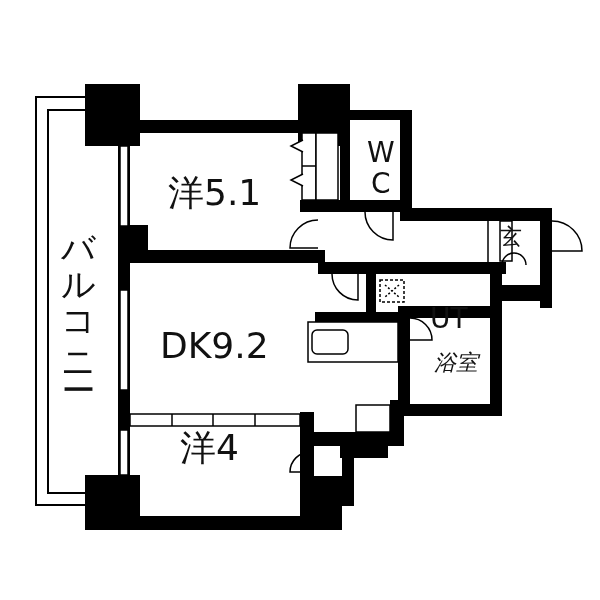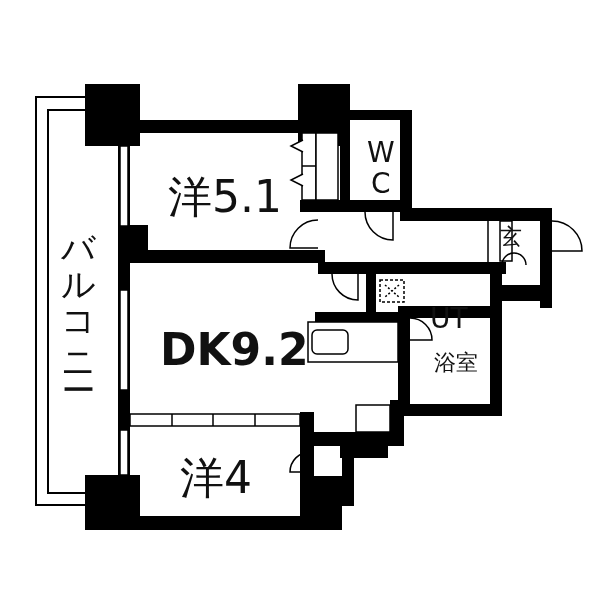--- a/index.html
+++ b/index.html
@@ -1,19 +1,19 @@
 <!DOCTYPE html>
 <html><head>
 <meta charset="utf-8">
 <style>
   html,body{margin:0;padding:0;background:#fff;}
   body{width:600px;height:600px;position:relative;overflow:hidden;font-family:"DejaVu Sans",sans-serif;}
   svg{position:absolute;left:0;top:0;}
   .lbl{position:absolute;color:#111;white-space:nowrap;line-height:1;}
-  .room-big{font-size:44px;}
+  .room-big{font-size:36px;}
   .room-mid{font-size:28px;}
   .room-sm{font-size:22px;}
   .vert{writing-mode:vertical-rl;font-size:34px;letter-spacing:2px;}
 </style>
 </head>
 <body>
 
 <svg width="600" height="600" viewBox="0 0 600 600">
   <g fill="none" stroke="#000" stroke-width="2">
     <polyline points="85,97 36,97 36,505 85,505"></polyline>
@@ -91,20 +91,20 @@
     <path d="M365,212 A28,28 0 0 0 393,240 L393,212"></path>
     <path d="M552,221 A30,30 0 0 1 582,251 L552,251"></path>
     <path d="M332,274 A26,26 0 0 0 358,300 L358,274"></path>
     <path d="M410,318 A22,22 0 0 1 432,340 L410,340"></path>
     <path d="M310,452 A20,20 0 0 0 290,472 L310,472"></path>
     <path d="M502,265 A12,12 0 0 1 514,253 M526,265 A12,12 0 0 0 514,253"></path>
   </g>
 </svg>
 
 <div class="lbl room-big" style="left:168px;top:175px;">洋5.1</div>
-<div class="lbl room-big" style="left:160px;top:328px;font-weight:bold;">DK9.2</div>
-<div class="lbl room-big" style="left:180px;top:456px;">洋4</div>
+<div class="lbl room-big" style="left:160px;top:328px;">DK9.2</div>
+<div class="lbl room-big" style="left:180px;top:430px;">洋4</div>
 <div class="lbl room-mid" style="left:367px;top:139px;">W</div>
 <div class="lbl room-mid" style="left:371px;top:170px;">C</div>
 <div class="lbl room-sm" style="left:500px;top:226px;">玄</div>
 <div class="lbl room-mid" style="left:430px;top:285px;margin-top:20px;">UT</div>
-<div class="lbl room-sm" style="left:434px;top:352px;">浴室</div>
+<div class="lbl room-sm" style="left:434px;top:352px;font-style:italic;">浴室</div>
 <div class="lbl vert" style="left:62px;top:210px;">バルコニー</div>
 
 </body></html>

